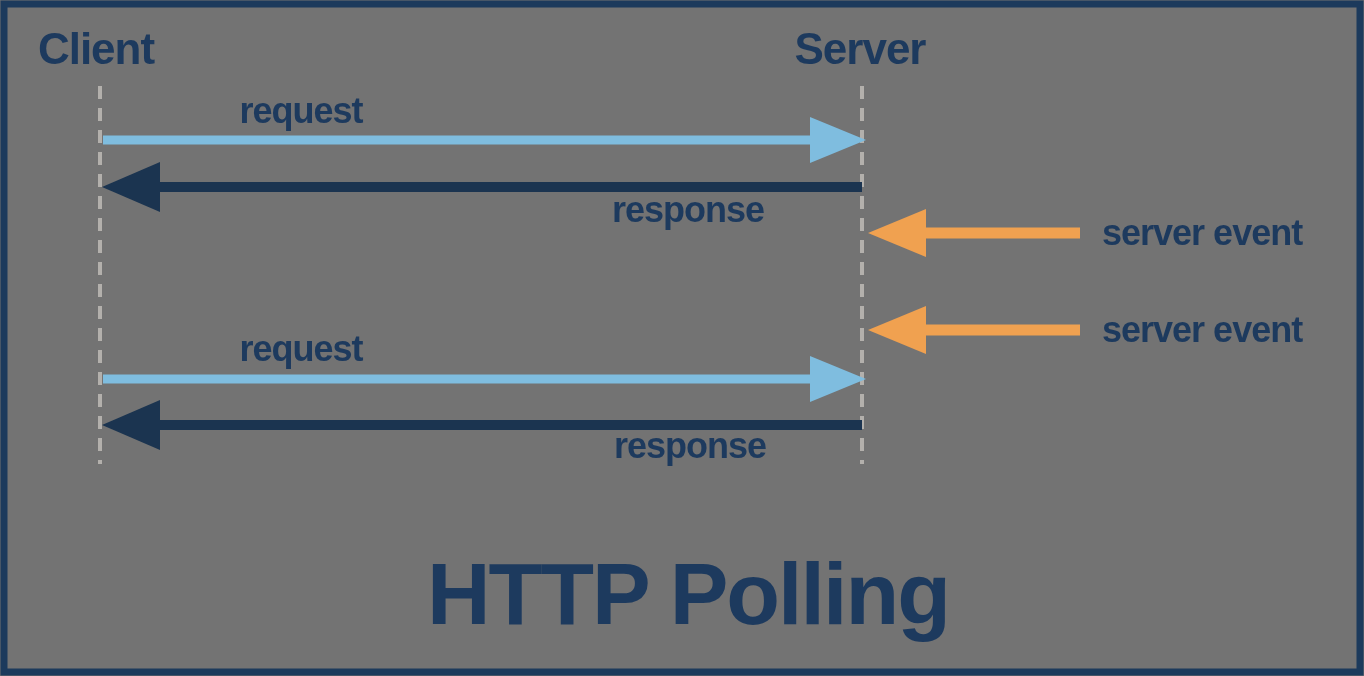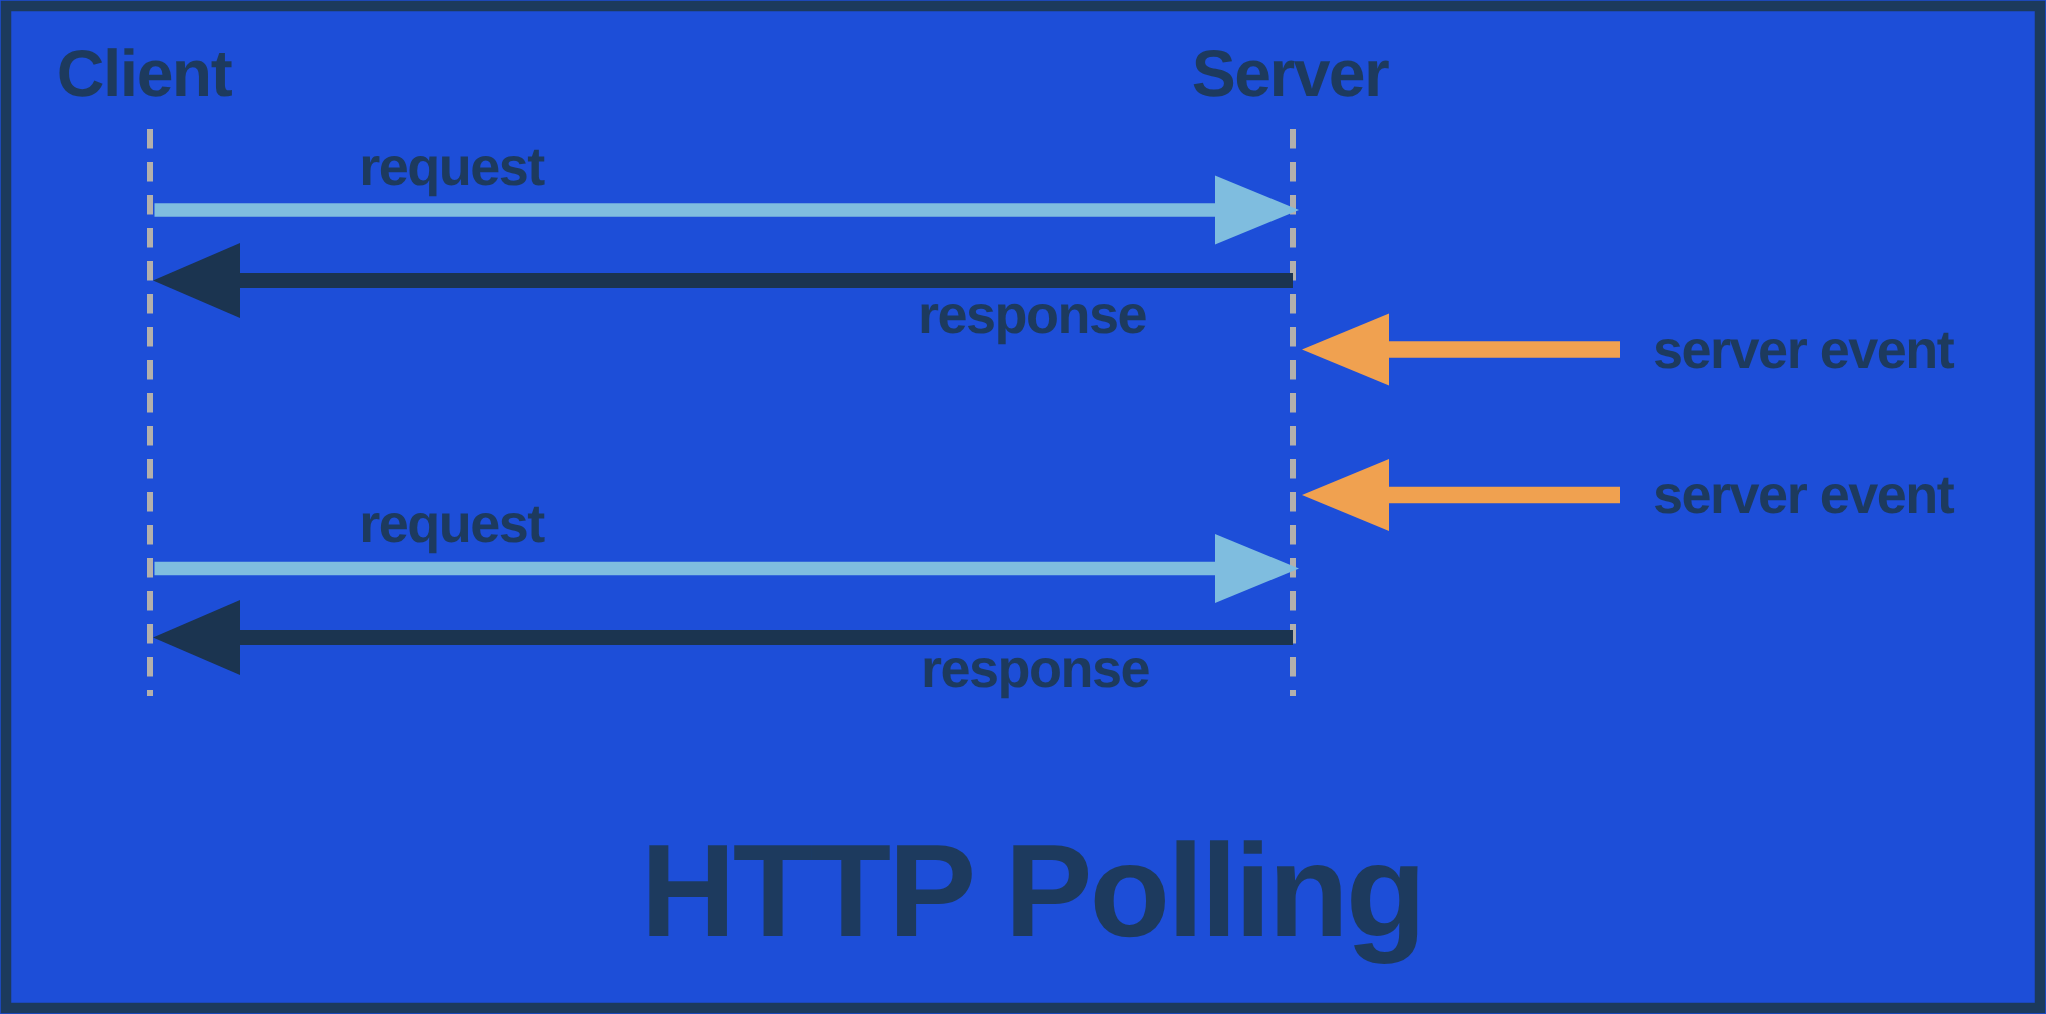--- a/index.html
+++ b/index.html
@@ -4,21 +4,21 @@
 <style>
   html, body {
     margin: 0;
     padding: 0;
     background: #ffffff;
   }
   .stage {
     position: relative;
     width: 1364px;
     height: 676px;
-    background: #1d4ed8;
+    background: #737373;
     overflow: hidden;
     font-family: "Liberation Sans", sans-serif;
   }
   svg.diagram {
     position: absolute;
     left: 0;
     top: 0;
     width: 1364px;
     height: 676px;
   }

